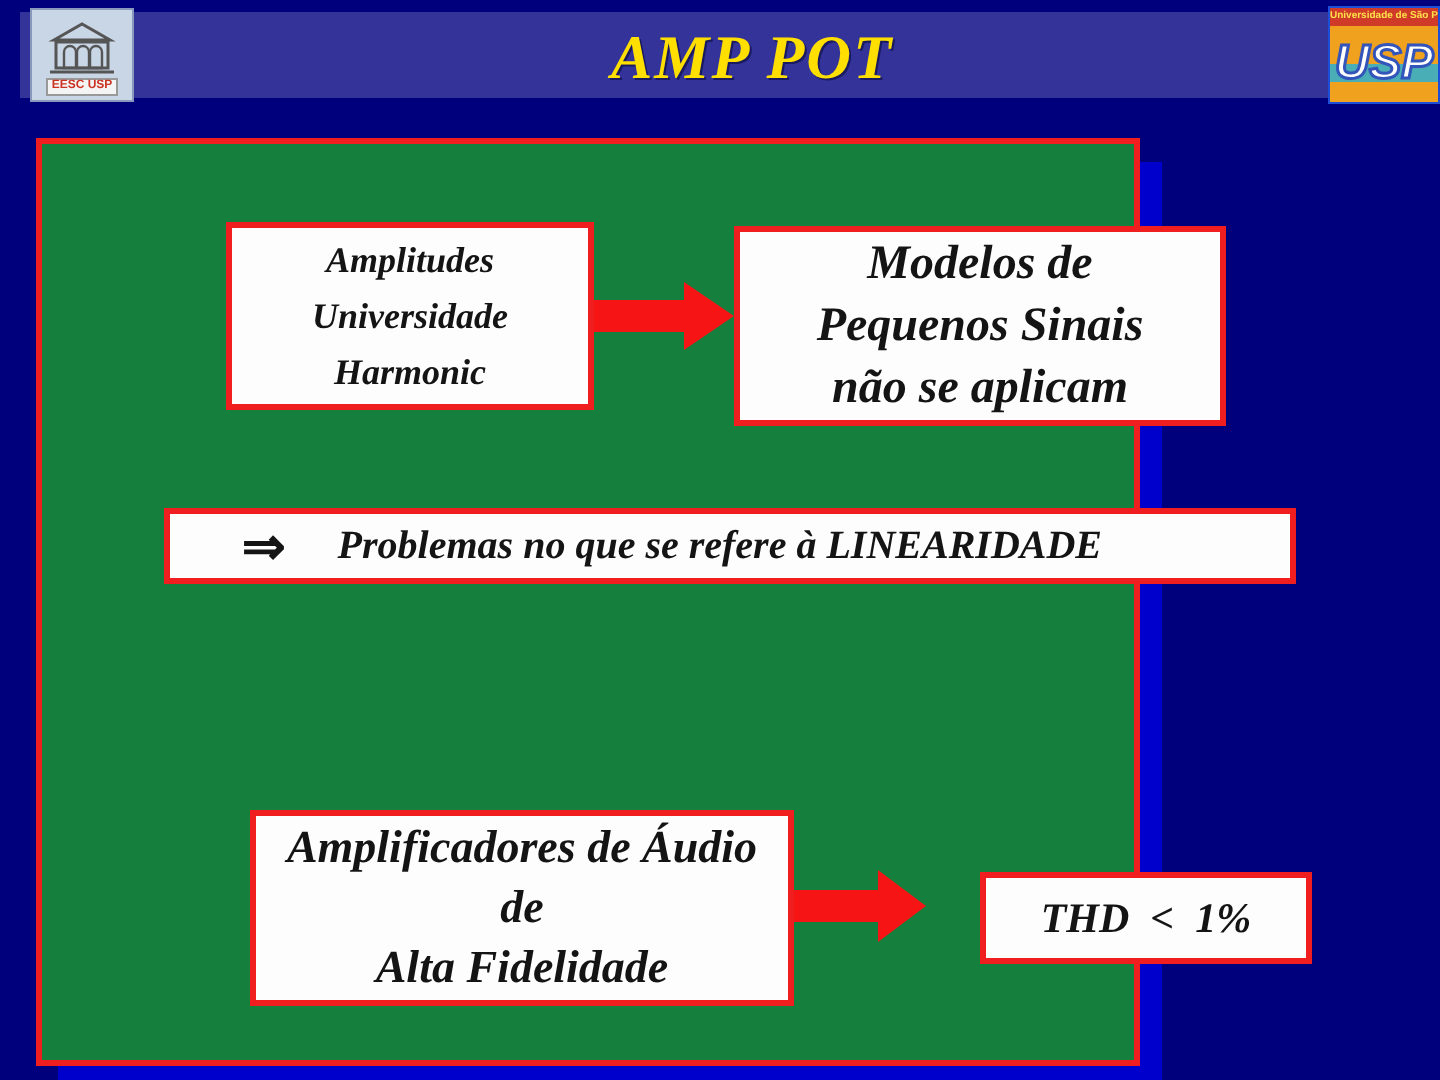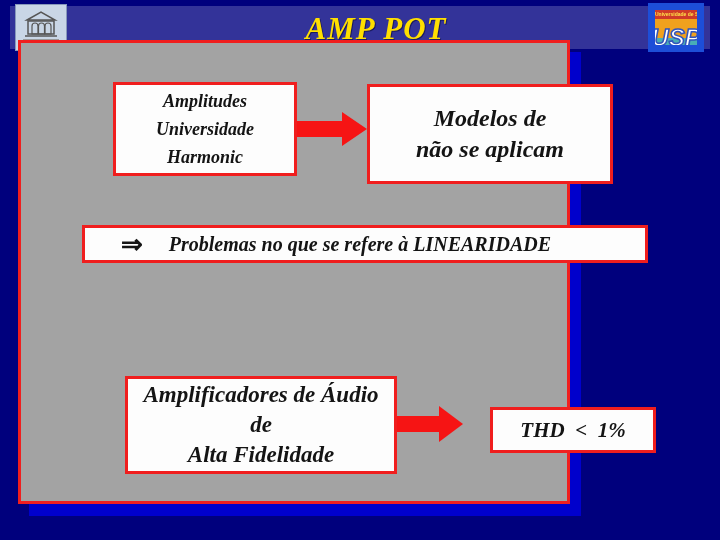--- a/index.html
+++ b/index.html
@@ -30,22 +30,22 @@
   }
   .logo-left svg{display:block;margin:2px auto 1px auto;}
   .logo-left-caption{
     background:#f4f4f4;border:1px solid #999;
     color:#cc3322;font-size:6px;font-weight:bold;line-height:7px;
     font-family:"Liberation Sans", sans-serif;
     padding:0 2px;margin-bottom:2px;white-space:nowrap;
   }
   
   .logo-right{
-    position:absolute;left:648px;top:3px;width:56px;height:49px;
-    background:#f0a11e;border:7px solid #1d4ed8;
+    position:absolute;left:664px;top:3px;width:56px;height:49px;
+    background:#f0a11e;border:1px solid #1d4ed8;
     box-sizing:border-box;overflow:hidden;
   }
   .logo-right-banner{
     width:100%;height:9px;background:#d03a28;
     color:#ffe24a;font-size:5px;line-height:9px;text-align:center;
     font-family:"Liberation Sans", sans-serif;font-weight:bold;
     white-space:nowrap;overflow:hidden;
   }
   .logo-right-stripe{
     position:absolute;left:0;top:28px;width:100%;height:9px;background:#49aeb6;
@@ -53,22 +53,22 @@
   .logo-right-text{
     position:absolute;left:0;top:10px;width:100%;height:36px;
     display:flex;align-items:center;justify-content:center;
     color:#ffffff;font-size:24px;font-weight:bold;font-style:italic;
     font-family:"Liberation Sans", sans-serif;
     -webkit-text-stroke:1.5px #3355bb;
     text-shadow:0 0 1px #3355bb;
   }
   
   .panel{
-    position:absolute;left:18px;top:40px;width:552px;height:464px;
-    background:#a3a3a3;border:3px solid #f01e1e;box-sizing:border-box;
+    position:absolute;left:18px;top:69px;width:552px;height:464px;
+    background:#15803d;border:3px solid #f01e1e;box-sizing:border-box;
     box-shadow:11px 12px 0 0 #0000cc;
   }
   
   .rbox{
     position:absolute;box-sizing:border-box;
     border:3px solid #f01e1e;background:#fdfdfd;
     display:flex;flex-direction:column;align-items:center;justify-content:center;
     color:#141414;font-weight:bold;font-style:italic;text-align:center;
   }
   .box-amplitudes{left:92px;top:39px;width:184px;height:94px;font-size:18px;line-height:28px;}
@@ -127,20 +127,21 @@
     <div>Harmonic</div>
   </div>
 
   <div class="arrow arrow-1">
     <div class="arrow-body"></div>
     <div class="arrow-head"></div>
   </div>
 
   <div class="rbox box-modelos">
     <div>Modelos de</div>
+    <div>Pequenos Sinais</div>
     <div>não se aplicam</div>
   </div>
 
   <div class="rbox banner-linearidade">
     <span class="implies-symbol">⇒</span>
     <span>Problemas no que se refere à LINEARIDADE</span>
   </div>
 
 
   <div class="rbox box-amplificadores">

